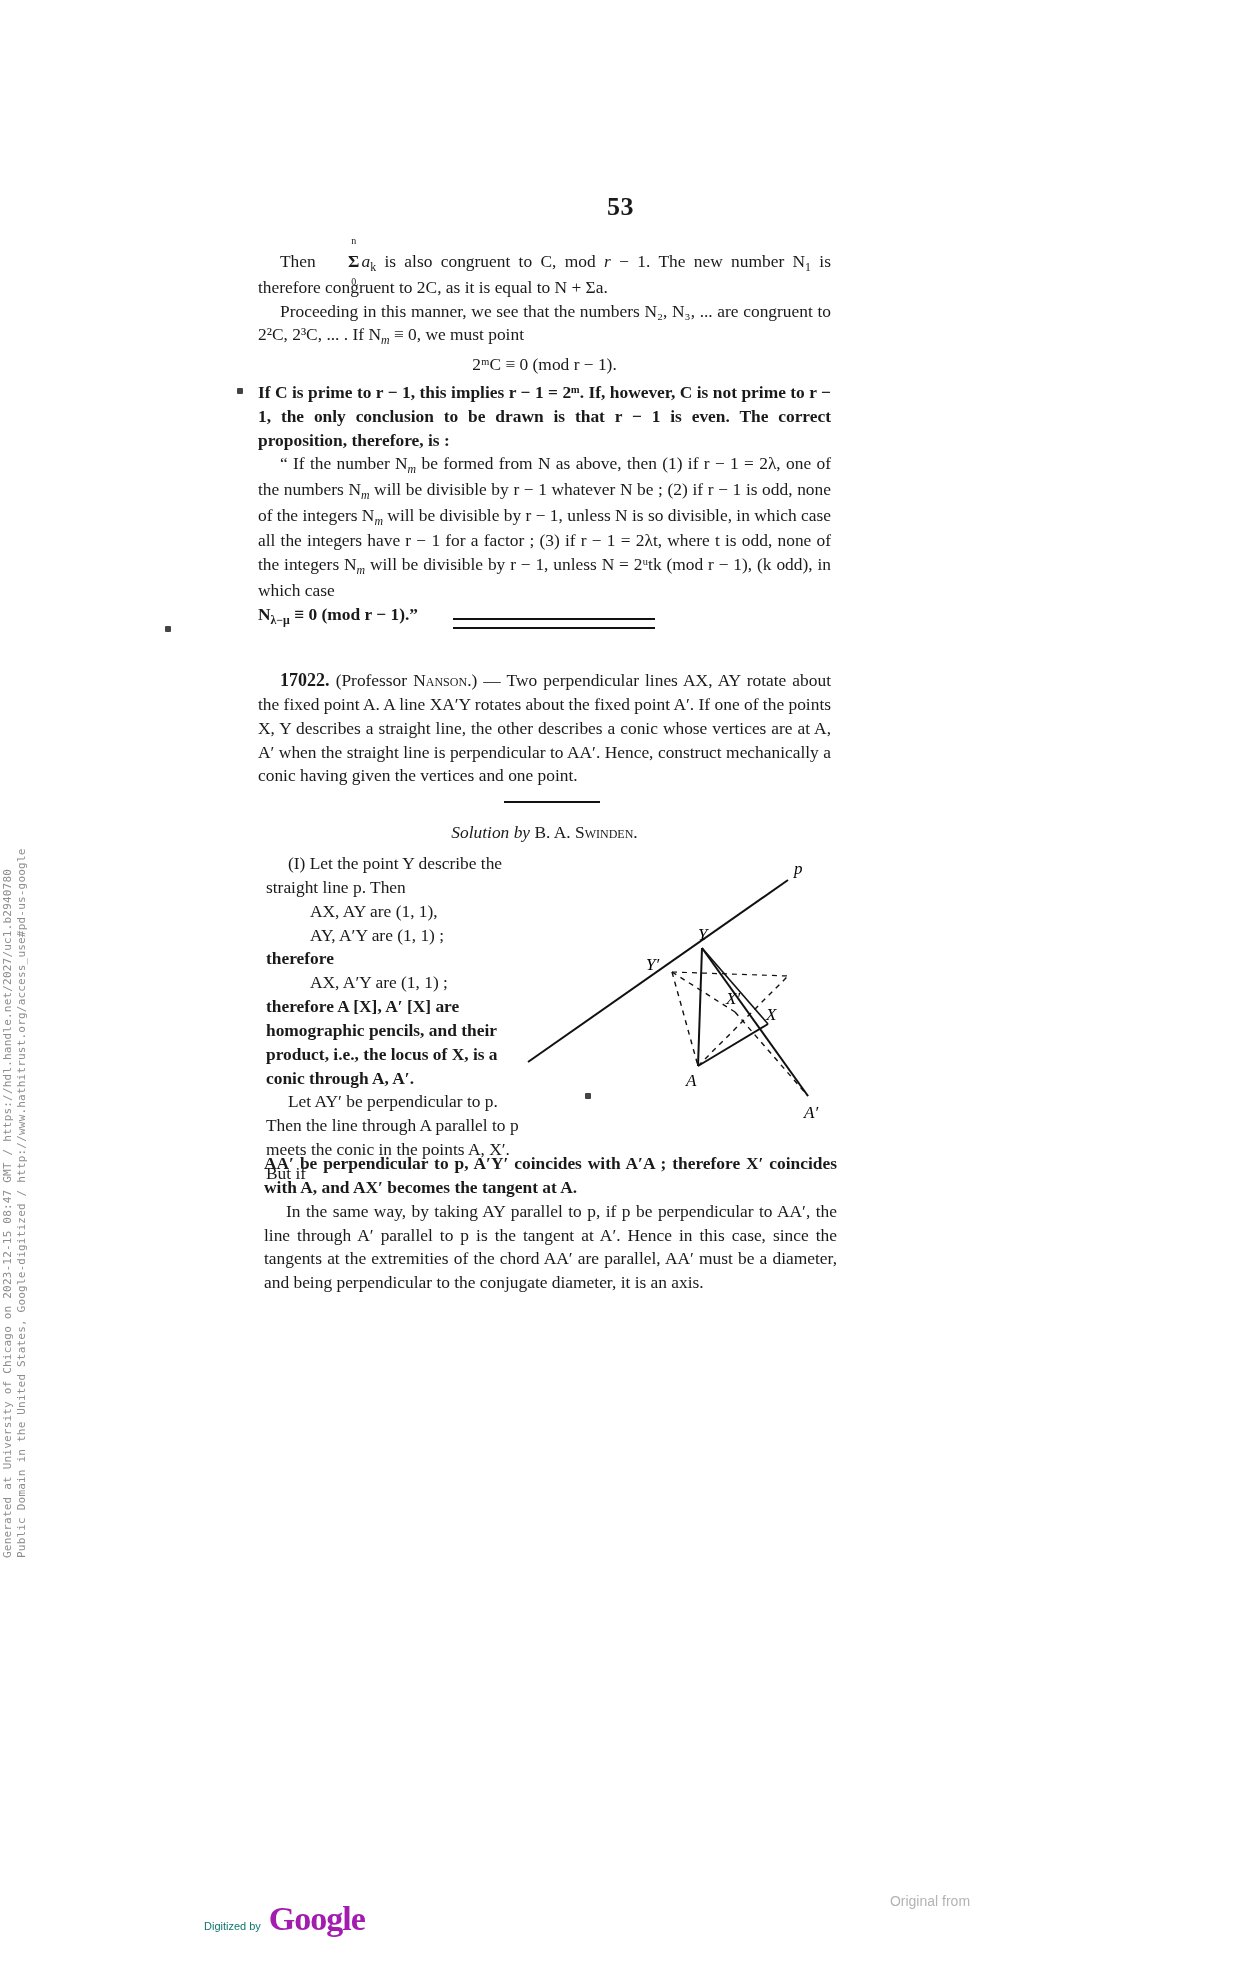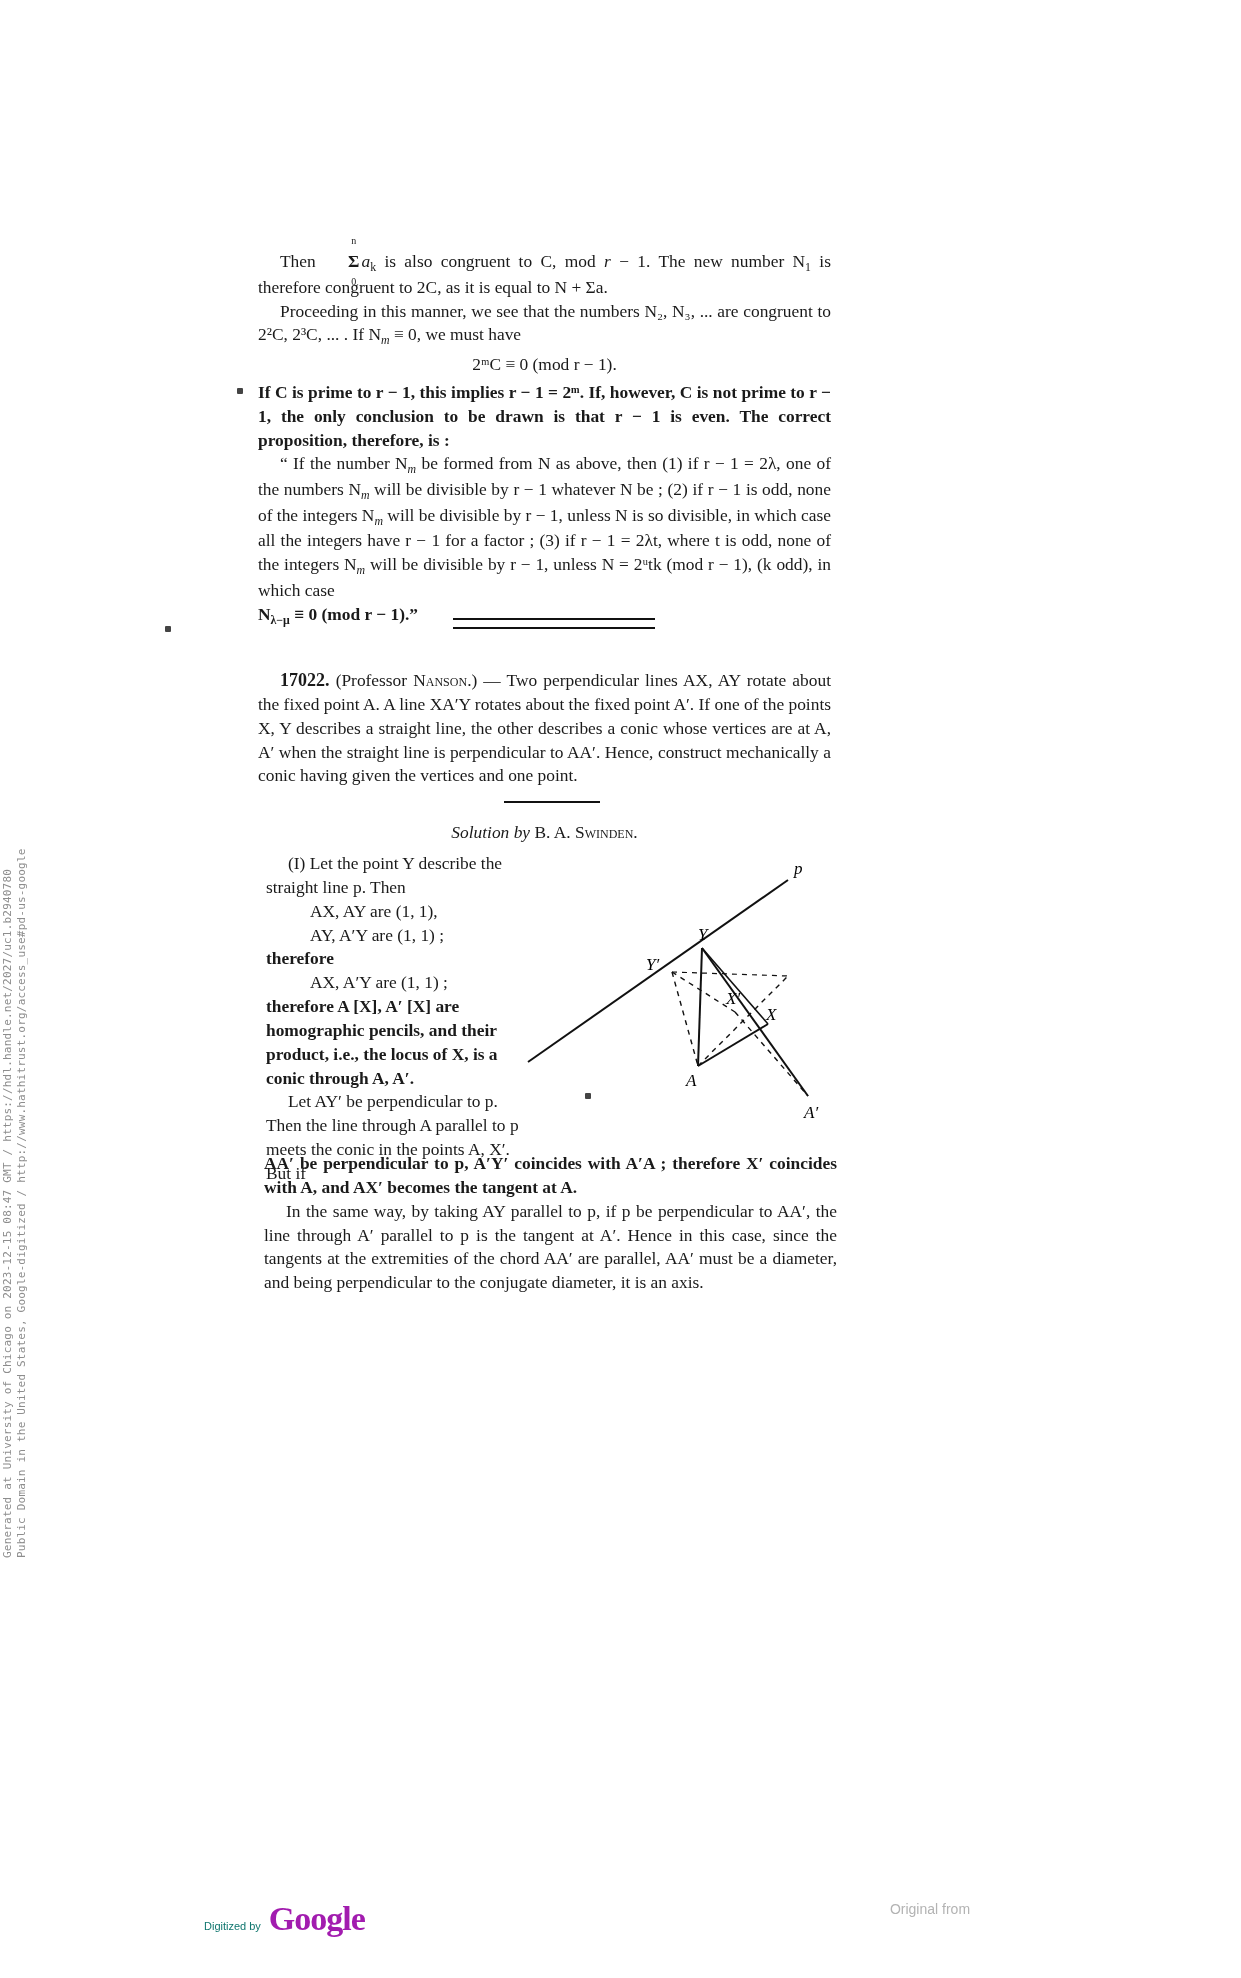--- a/index.html
+++ b/index.html
@@ -221,53 +221,53 @@
     left: 700px;
     top: 1893px;
     width: 460px;
     text-align: center;
     font-family: "Liberation Sans", sans-serif;
     color: #b3b3b3;
   }
   .footer-right .orig {
     font-size: 14px;
     margin-bottom: 6px;
-    margin-top: 8px;
   }
   .footer-right .univ {
     font-size: 19px;
     letter-spacing: 0.5px;
   }
 </style>
 </head>
 <body>
 
 <div class="page">
 
   <div class="scan-margin">
     <div class="scan-line l1">Generated at University of Chicago on 2023-12-15 08:47 GMT  /  https://hdl.handle.net/2027/uc1.b2940780</div>
     <div class="scan-line l2">Public Domain in the United States, Google-digitized  /  http://www.hathitrust.org/access_use#pd-us-google</div>
   </div>
 
+  <div class="page-number">53</div>
 
   <div class="ink-dot d1"></div>
   <div class="ink-dot d2"></div>
   <div class="ink-dot d3"></div>
 
   <div class="column">
     <p class="indent">
       <span>Then</span>
       <span class="sigma-wrap">
         <span class="lim-top">n</span>
         <span class="bold">Σ</span>
         <span class="lim-bot">0</span>
       </span><i>a</i><span class="sub">k</span><span> is also congruent to C, mod </span><i>r</i><span> − 1.   The new number N</span><span class="sub">1</span><span> is therefore congruent to 2C, as it is equal to N + Σa.</span>
     </p>
     <p class="indent">
-      <span>Proceeding in this manner, we see that the numbers N₂, N₃, ... are congruent to 2²C, 2³C, ... .  If N</span><span class="sub ital">m</span><span> ≡ 0, we must have</span>
+      <span>Proceeding in this manner, we see that the numbers N₂, N₃, ... are congruent to 2²C, 2³C, ... .  If N</span><span class="sub ital">m</span><span> ≡ 0, we must point</span>
     </p>
     <p class="centerline">2ᵐC ≡ 0 (mod r − 1).</p>
     <p class="noindent">If C is prime to r − 1, this implies r − 1 = 2ᵐ.  If, however, C is not prime to r − 1, the only conclusion to be drawn is that r − 1 is even. The correct proposition, therefore, is :</p>
     <p class="indent">
       <span>“ If the number N</span><span class="sub ital">m</span><span> be formed from N as above, then (1) if r − 1 = 2λ, one of the numbers N</span><span class="sub ital">m</span><span> will be divisible by r − 1 whatever N be ;  (2) if r − 1 is odd, none of the integers N</span><span class="sub ital">m</span><span> will be divisible by r − 1, unless N is so divisible, in which case all the integers have r − 1 for a factor ;  (3) if r − 1 = 2λt, where t is odd, none of the integers N</span><span class="sub ital">m</span><span> will be divisible by r − 1, unless  N = 2ᵘtk (mod r − 1),  (k odd), in which case</span>
     </p>
     <p class="noindent">
       <span>N</span><span class="sub">λ−μ</span><span> ≡ 0 (mod r − 1).”</span>
     </p>
   </div>

